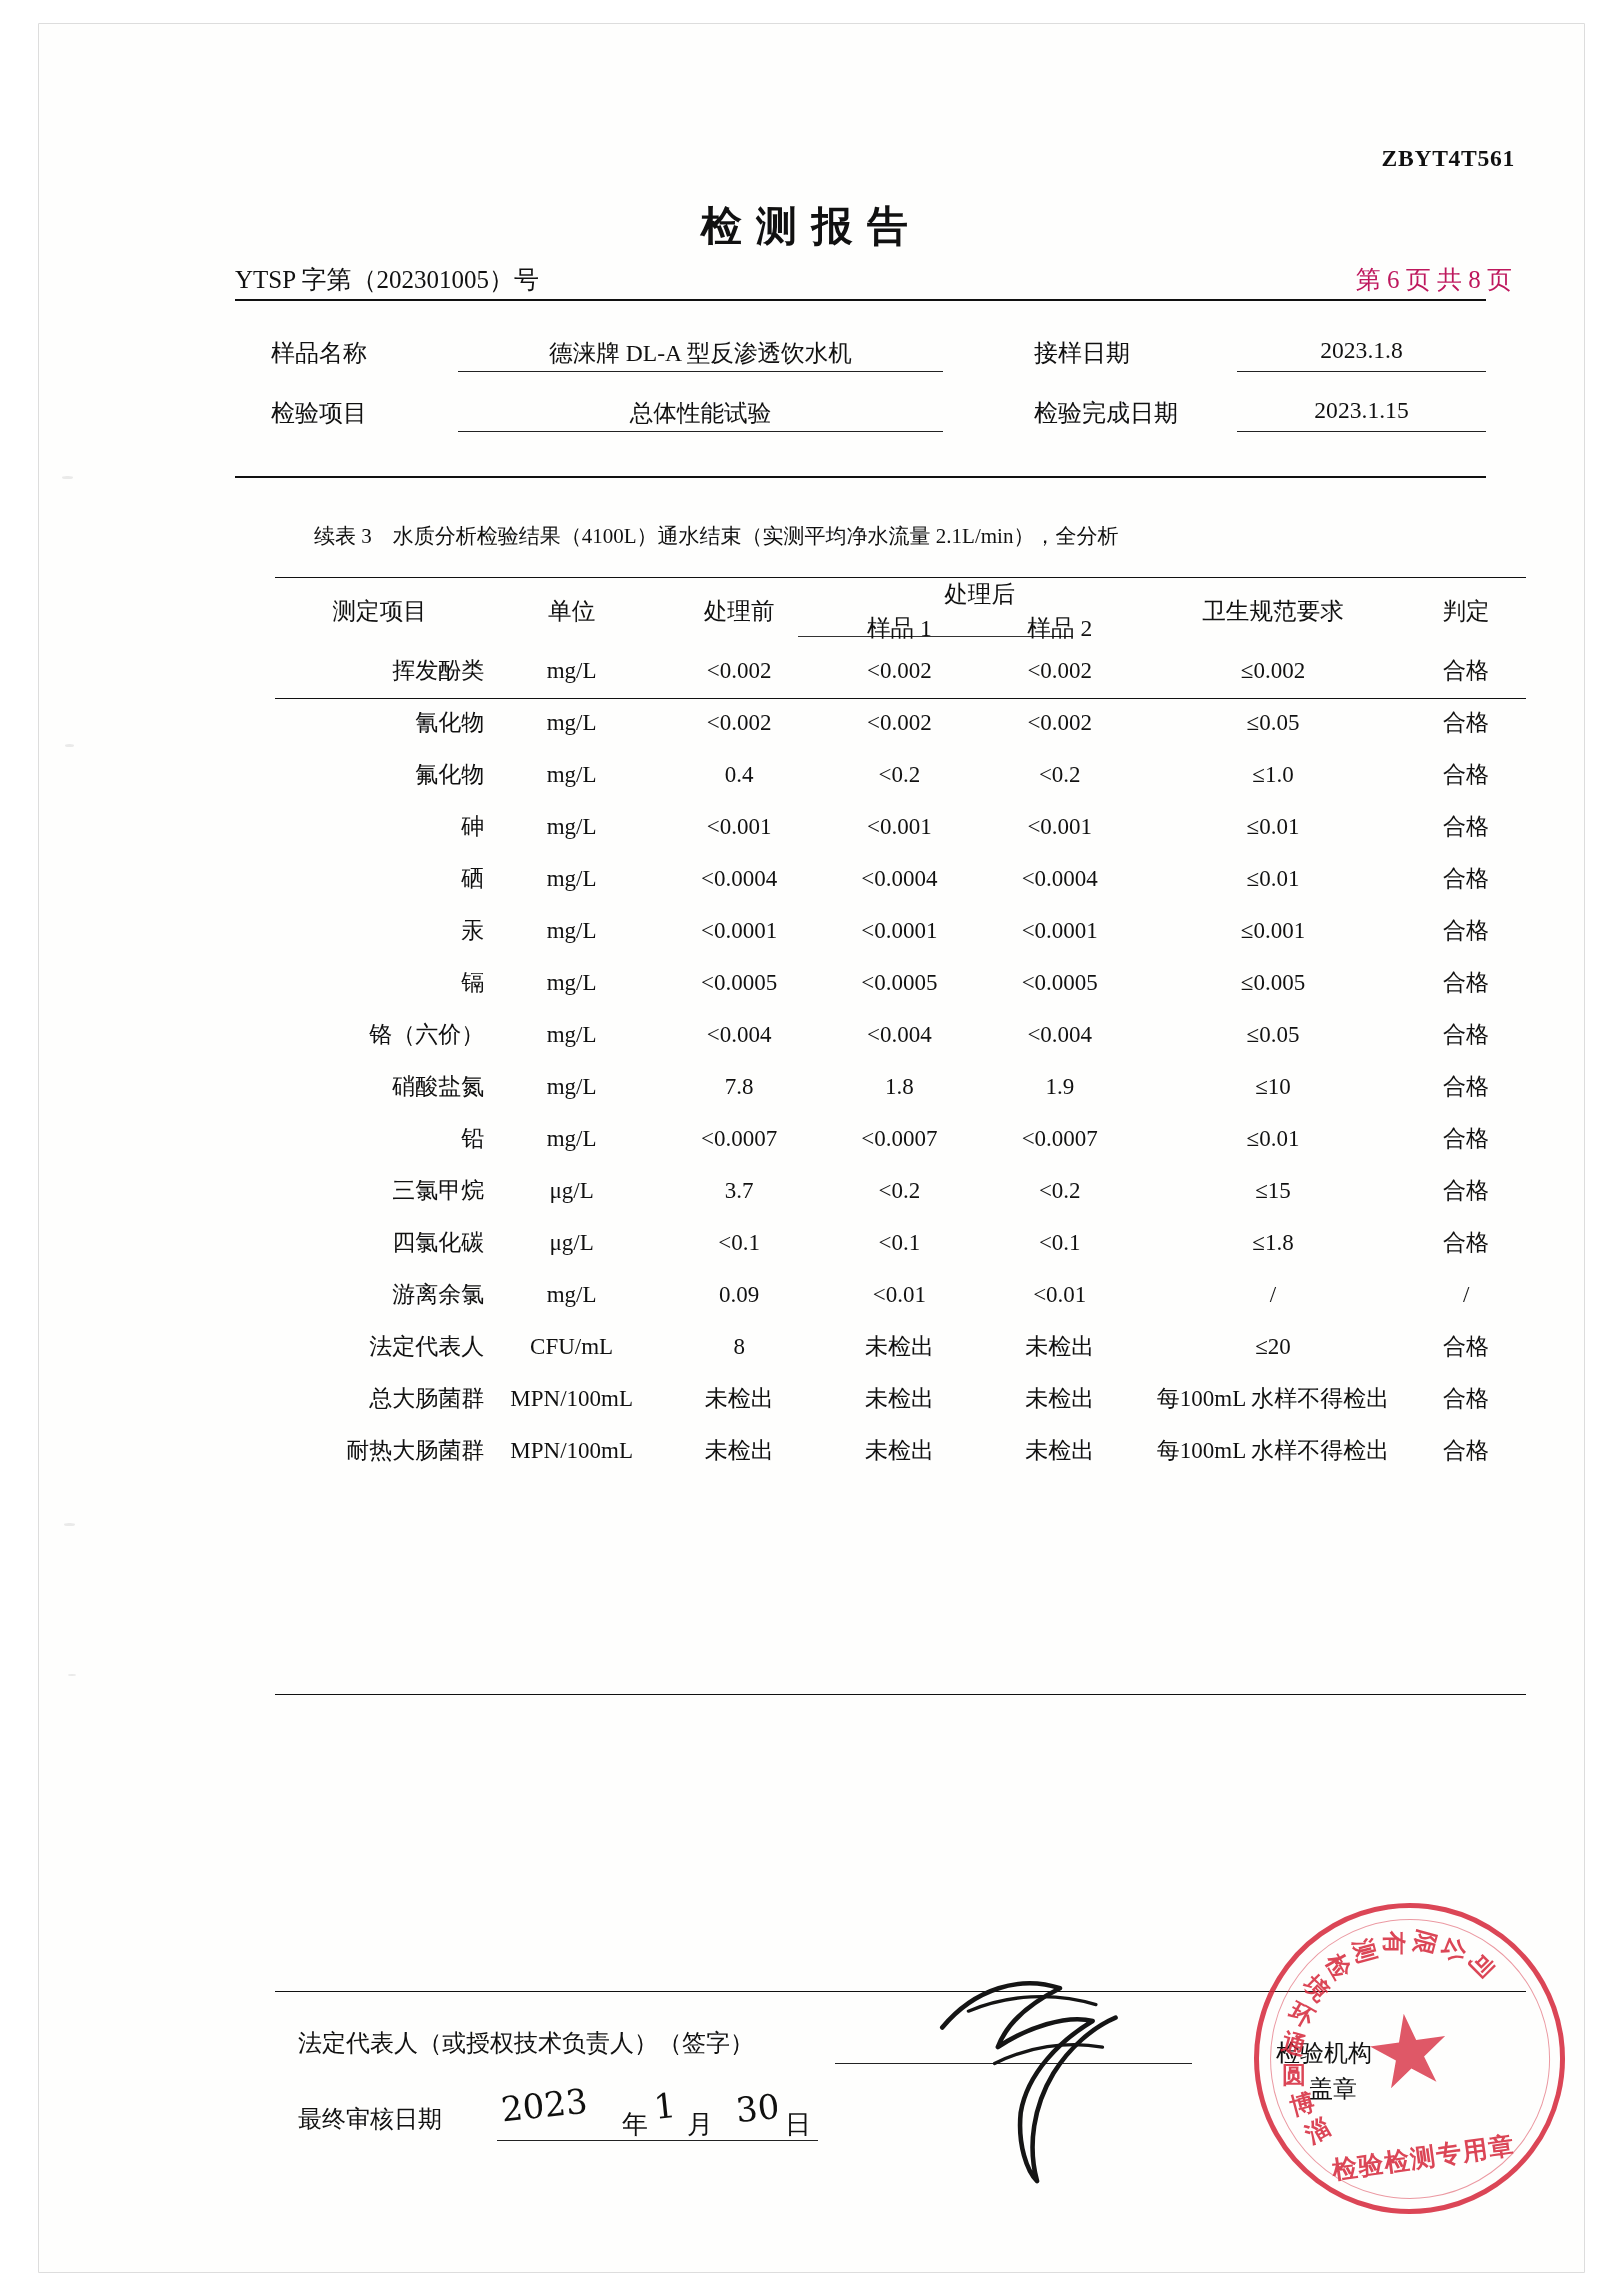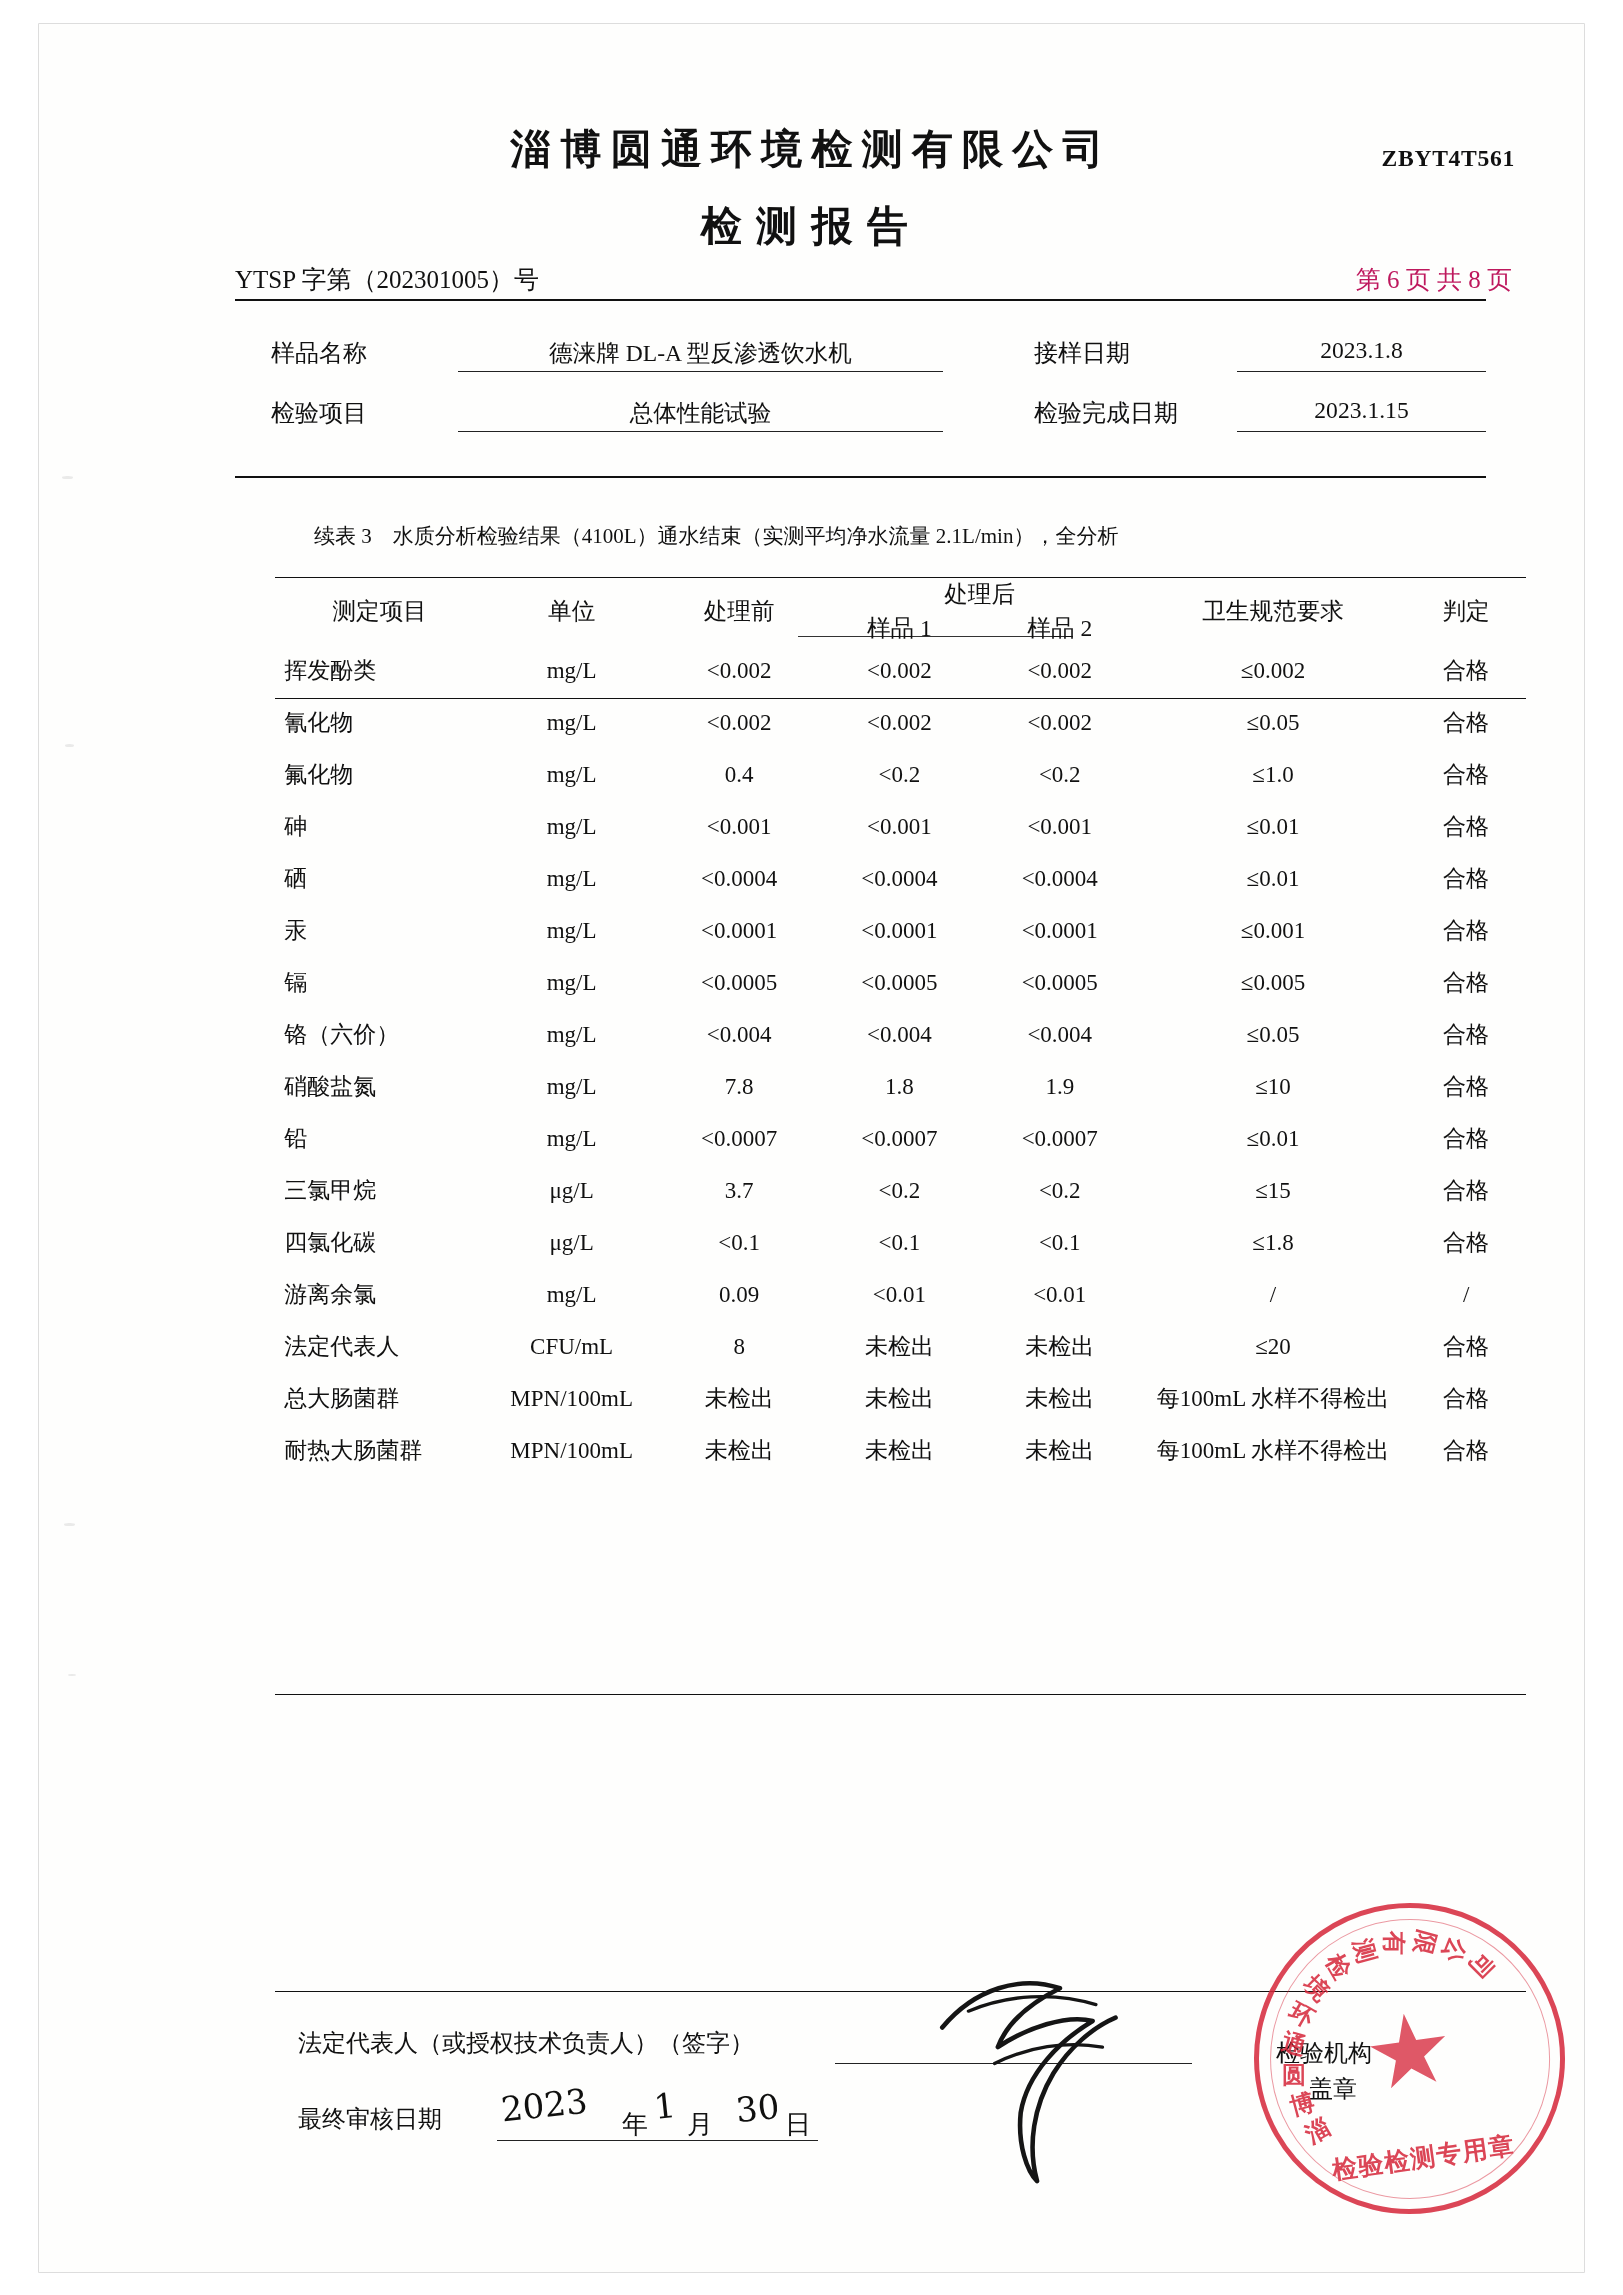--- a/index.html
+++ b/index.html
@@ -134,21 +134,21 @@
   }
   table.data thead th {
     height: 34px;
     font-size: 23.6px;
   }
   table.data tbody td {
     height: 52px;
     font-size: 23px;
   }
   table.data tbody td.name {
-    text-align: left;
+    text-align: right;
     padding-left: 9.2px;
   }
   .col-name { width: 216px; }
   .col-unit { width: 177px; }
   .col-before { width: 164px; }
   .col-s1 { width: 164px; }
   .col-s2 { width: 164px; }
   .col-req { width: 275px; }
   .col-judge { width: 124px; }
 
@@ -251,21 +251,20 @@
 <body>
 
 <div class="page">
   <div class="sheet">
 
     <div class="speck" style="left:23px; top:452px; width:10.5px; height:3.3px;"></div>
     <div class="speck" style="left:26px; top:720px; width:9.2px; height:3.3px;"></div>
     <div class="speck" style="left:25px; top:1499px; width:10.5px; height:3.3px;"></div>
     <div class="speck" style="left:29px; top:1650px; width:7.9px; height:2.6px;"></div>
 
-    <div class="company-title">淄博圆通环境检测有限公司</div>
     <div class="report-code">ZBYT4T561</div>
     <div class="report-title">检测报告</div>
     <div class="doc-no">YTSP 字第（202301005）号</div>
     <div class="page-no">第 6 页 共 8 页</div>
 
     <div class="rule" style="left:196px; top:275px; width:1251px; height:2.6px;"></div>
 
     <div class="info-label" style="left:232px; top:313px;">样品名称</div>
     <div class="info-value" style="left:419px; top:313px; width:485px;">德涞牌 DL-A 型反渗透饮水机</div>
     <div class="info-line" style="left:419px; top:347px; width:485px;"></div>

